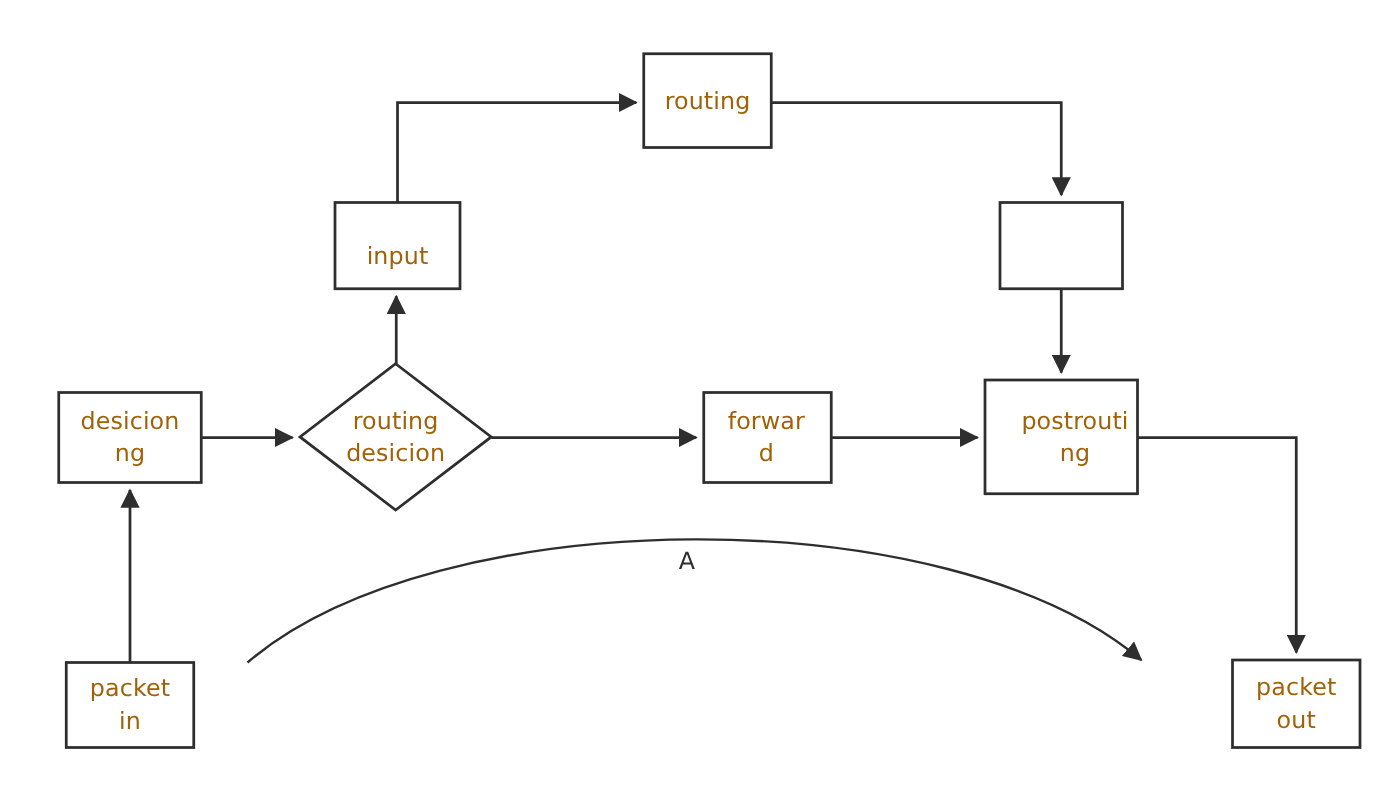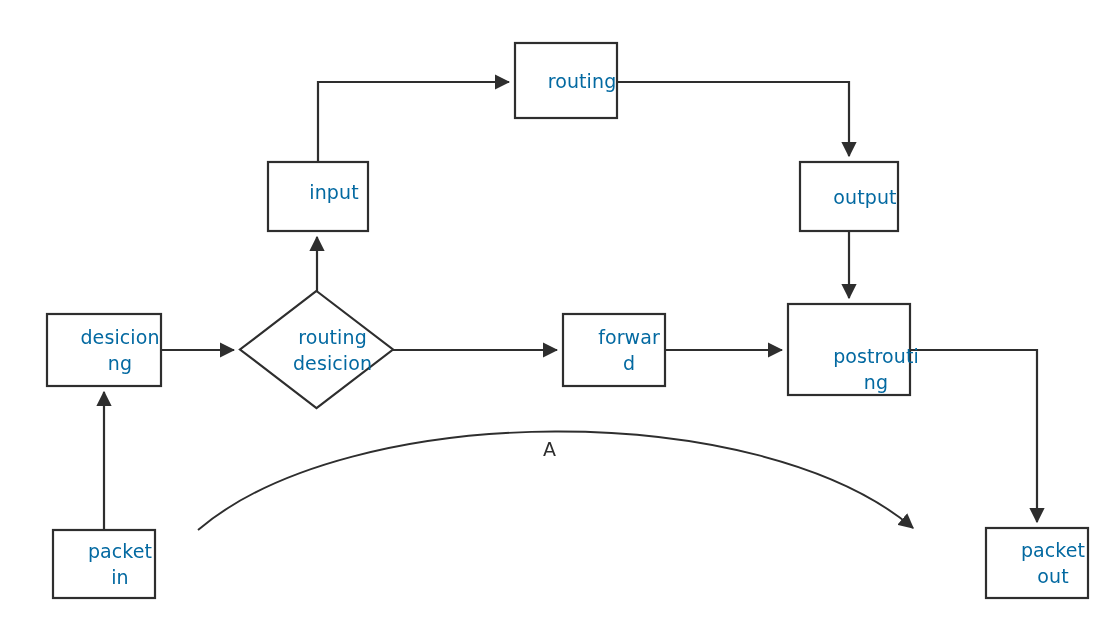--- a/index.html
+++ b/index.html
@@ -21,27 +21,26 @@
     top: 0;
     width: 1118px;
     height: 630px;
   }
   .node-label {
     position: absolute;
     display: flex;
     align-items: center;
     justify-content: center;
     text-align: center;
-    color: #0369a1;
+    color: #a16207;
     font-size: 19px;
     line-height: 26px;
     letter-spacing: 0.1px;
     white-space: pre-line;
     pointer-events: none;
-    padding-left: 16px;
   }
   .edge-label {
     position: absolute;
     color: #2e2e2e;
     font-size: 19px;
     line-height: 22px;
     white-space: nowrap;
     pointer-events: none;
   }
   .curve-label {
@@ -108,30 +107,29 @@
       <path stroke-width="1.9" d="M 198 530 C 350 400, 760 398, 913 528" marker-end="url(#arrow-thin)"></path>
     </g>
   </svg>
 
   <div class="node-label" style="left:47px; top:314px; width:114px; height:72px;">desicion
 ng</div>
 
   <div class="node-label" style="left:240px; top:291px; width:153px; height:117px;">routing
 desicion</div>
 
-  <div class="node-label" style="left:268px; top:163px; width:100px; height:57px;">input</div>
+  <div class="node-label" style="left:268px; top:176px; width:100px; height:57px;">input</div>
 
   <div class="node-label" style="left:515px; top:43px; width:102px; height:75px;">routing</div>
 
-  <div class="node-label" style="left:800px; top:162px; width:98px; height:69px;">output</div>
 
   <div class="node-label" style="left:563px; top:314px; width:100px; height:72px;">forwar
 d</div>
 
-  <div class="node-label" style="left:788px; top:304px; width:144px; height:91px;margin-top:19px;">postrouti
+  <div class="node-label" style="left:788px; top:304px; width:144px; height:91px;">postrouti
 ng</div>
 
   <div class="node-label" style="left:53px; top:530px; width:102px; height:68px;">packet
 in</div>
 
   <div class="node-label" style="left:986px; top:528px; width:102px; height:70px;">packet
 out</div>
 
 
   <div class="curve-label" style="left:543px; top:438px;">A</div>

